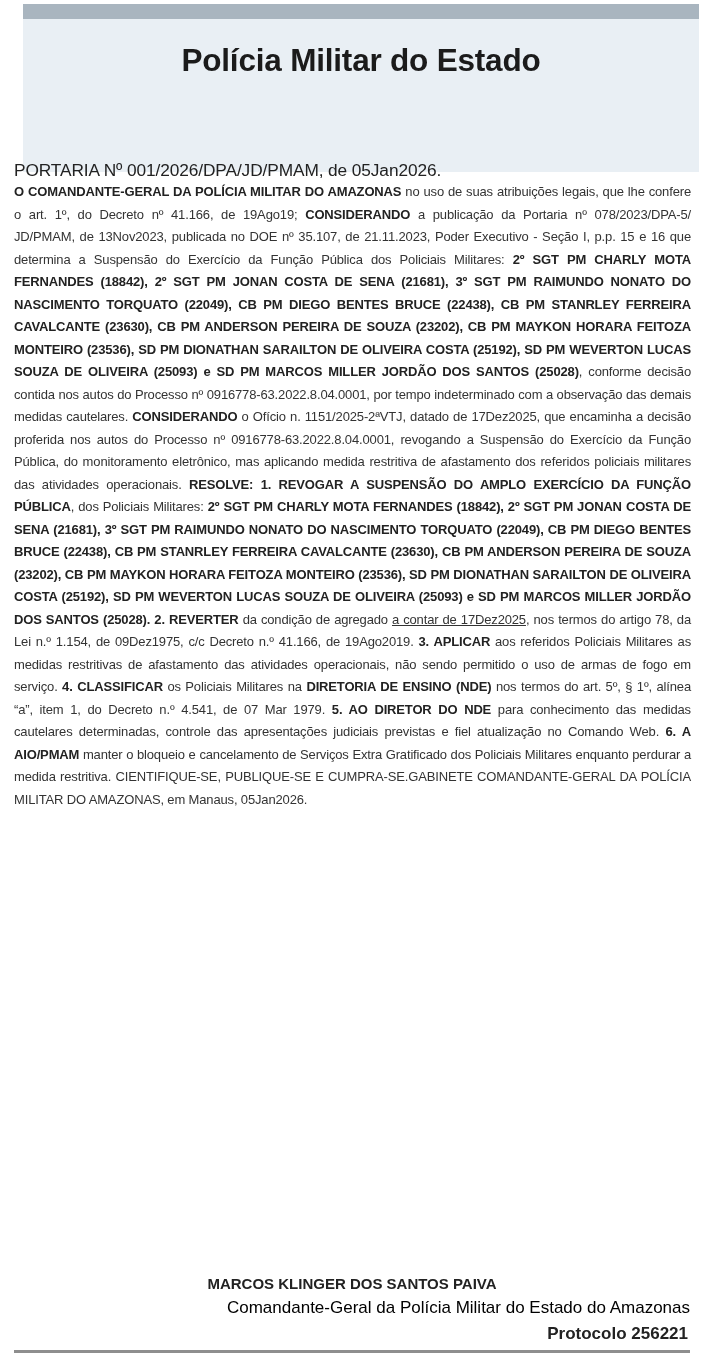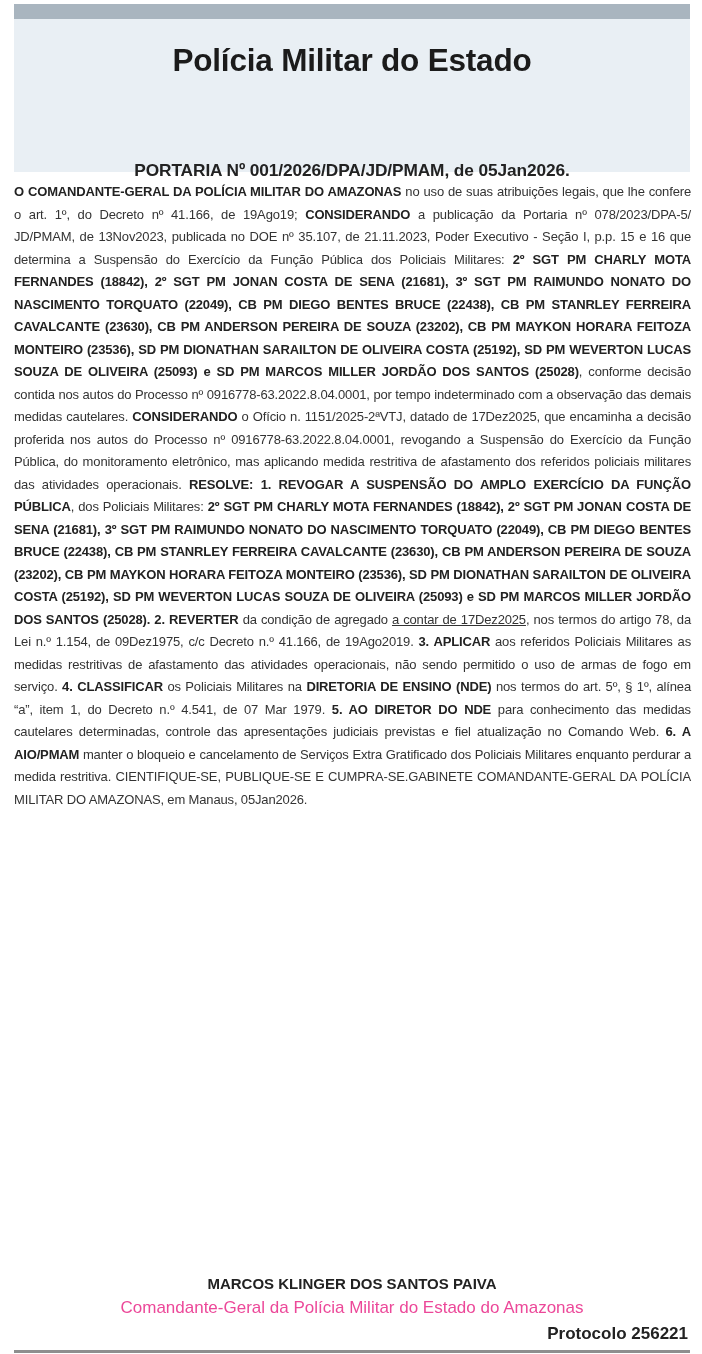--- a/index.html
+++ b/index.html
@@ -1,34 +1,34 @@
 <!DOCTYPE html>
 <html><head>
 <meta charset="utf-8">
 <style>
   html, body { margin: 0; padding: 0; background: #ffffff; }
   body { width: 702px; height: 1354px; position: relative; overflow: hidden;
          font-family: "Liberation Sans", sans-serif; color: #2a2a2a; }
-  .header { position: absolute; left: 14px; top: 4px; width: 676px; height: 168px;
+  .header { position: absolute; left: 23px; top: 4px; width: 676px; height: 168px;
             background: #e9eff4; }
   .header-stripe { position: absolute; left: 0; top: 0; width: 100%; height: 15px; background: #a9b5bf; }
   .header-title { position: absolute; left: 0; right: 0; top: 38px; text-align: center;
                   font-weight: bold; font-size: 31.5px; line-height: 36px; color: #1b1b1b;
                   letter-spacing: -0.2px; }
-  .portaria { position: absolute; left: 14px; width: 676px; top: 159px; text-align: center;
-              font-weight: bold; font-size: 17.3px; line-height: 22.5px; color: #222; letter-spacing: -0.1px; }
+  .portaria { position: absolute; left: 14px; width: 676px; top: 159px; 
+              font-weight: normal; font-size: 17.3px; line-height: 22.5px; color: #222; letter-spacing: -0.1px; }
   .body-text { position: absolute; left: 14px; width: 677px; top: 181px;
                font-size: 13px; line-height: 22.5px; text-align: justify; color: #333;
                letter-spacing: -0.15px; }
   .body-text b { color: #222; }
   .body-text u { text-decoration: underline; }
   .signer { position: absolute; left: 14px; width: 676px; top: 1273px; text-align: center;
             font-weight: bold; font-size: 15px; line-height: 22px; color: #222; }
-  .signer-role { position: absolute; left: 14px; width: 676px; top: 1297px; text-align: center;
-                 font-size: 17px; line-height: 22px; color: #ec4899; }
+  .signer-role { position: absolute; left: 14px; width: 676px; top: 1297px; text-align: right;
+                 font-size: 17px; line-height: 22px; color: #000000; }
   .protocol { position: absolute; right: 14px; top: 1325px; font-weight: bold; font-size: 17px;
               line-height: 18px; color: #222; }
   .bottom-rule { position: absolute; left: 14px; width: 676px; top: 1350px; height: 3px; background: #8e8e8e; }
 </style>
 </head>
 <body>
 
 <div class="header">
   <div class="header-stripe"></div>
   <div class="header-title">

